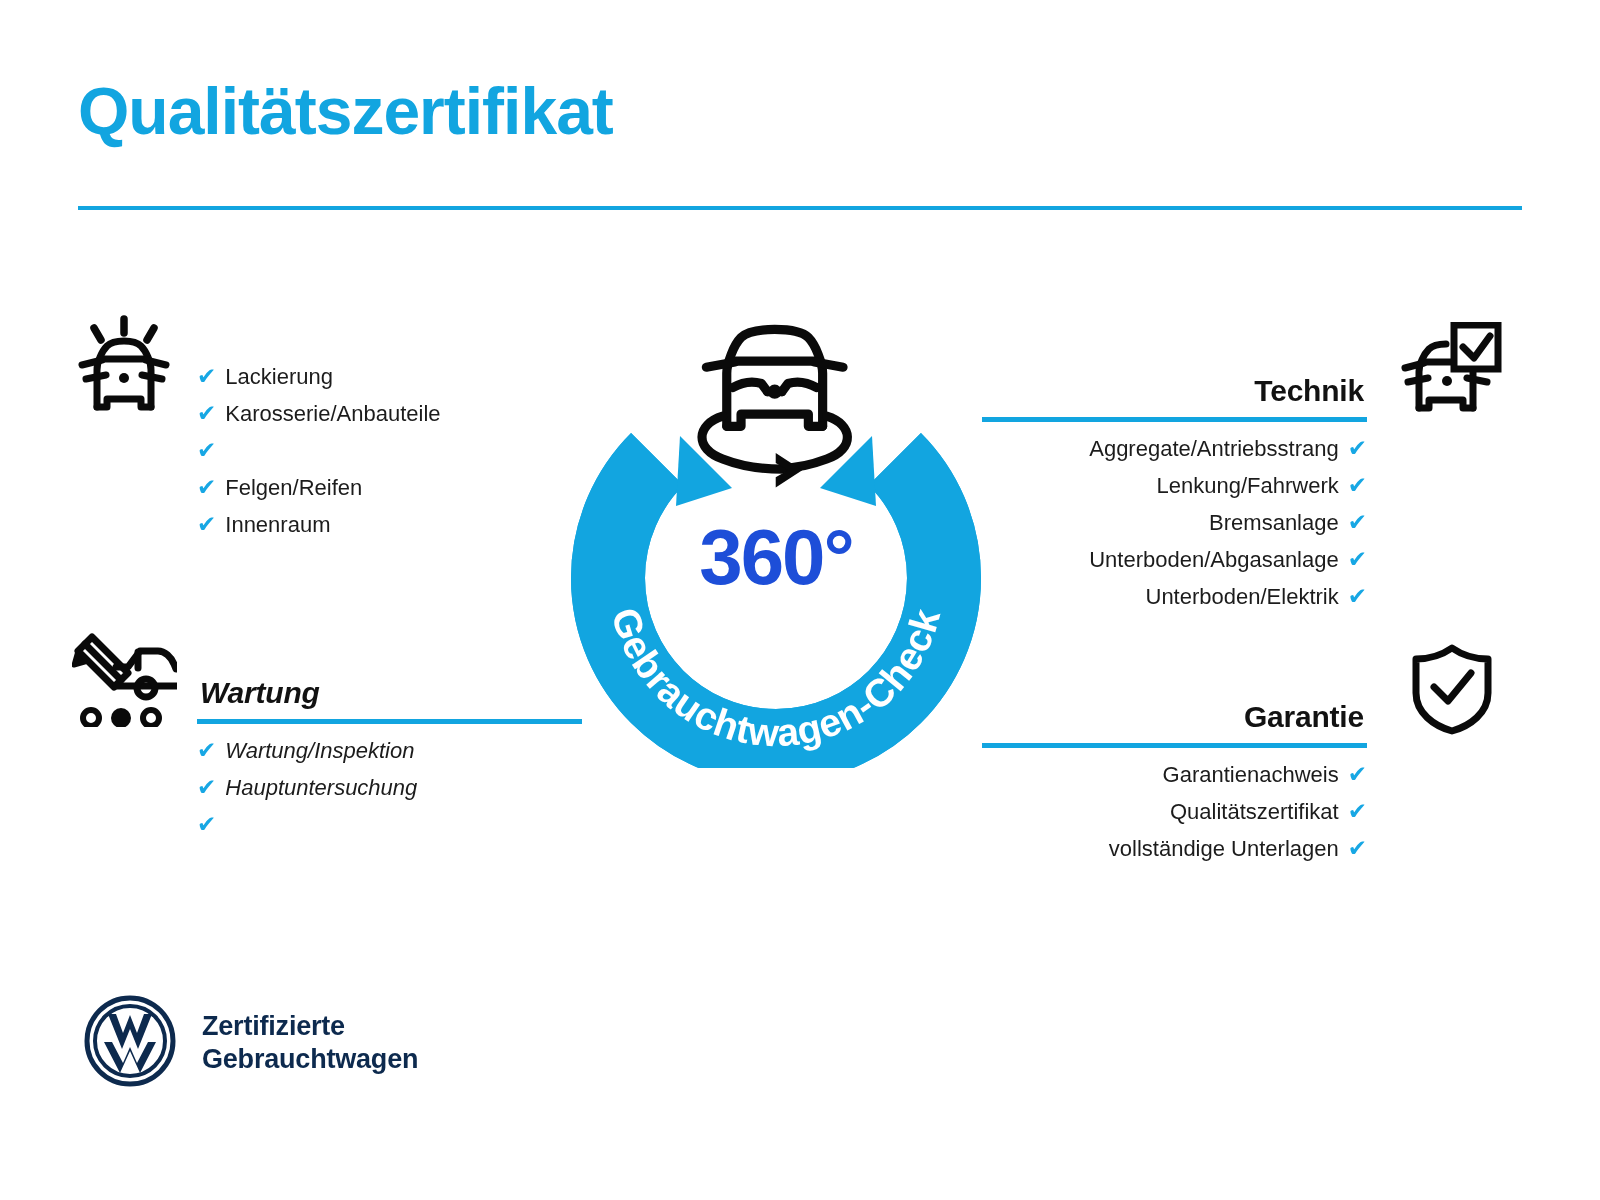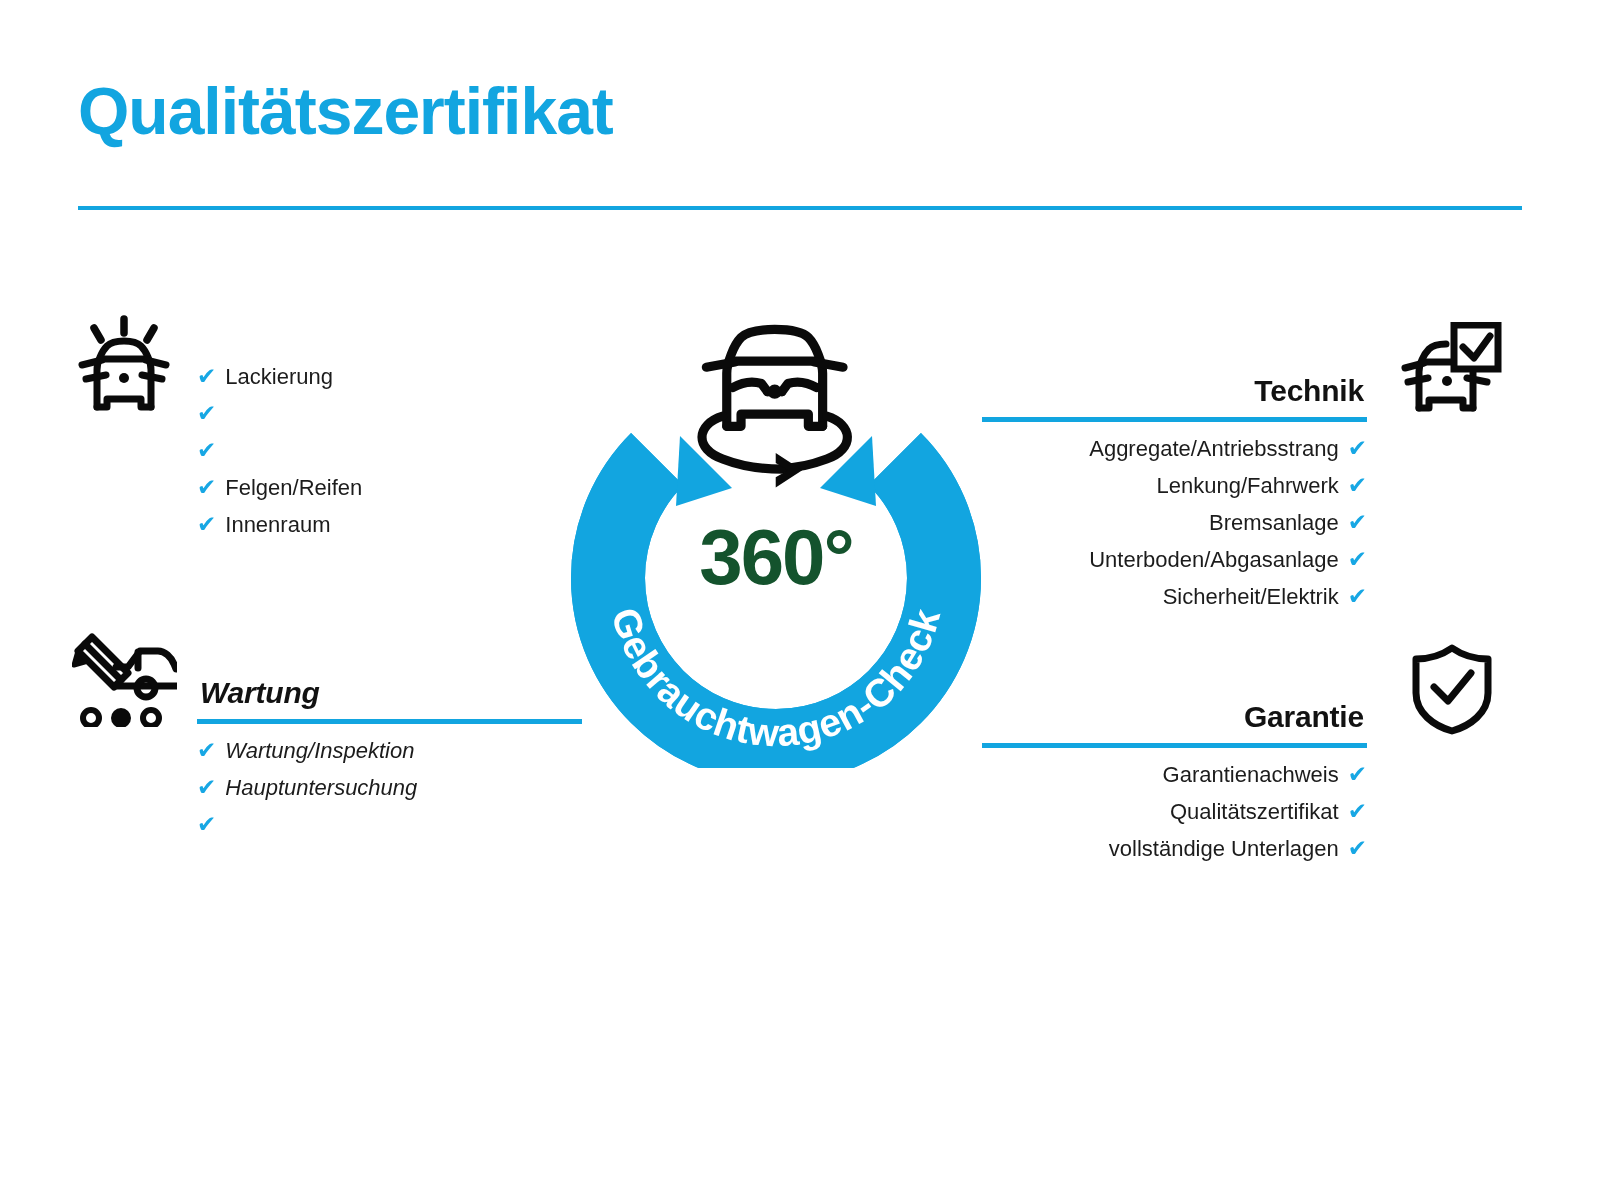--- a/index.html
+++ b/index.html
@@ -76,21 +76,21 @@
 
   
   .badge{position:absolute;left:556px;top:298px;width:440px;height:470px;}
 
   .badge-360{
     position:absolute;left:0;top:0;width:440px;height:470px;
     display:flex;align-items:center;justify-content:center;
     pointer-events:none;
   }
   .badge-360 span{
-    font-size:78px;font-weight:700;color:#14532d;
+    font-size:78px;font-weight:700;color:#1d4ed8;
     letter-spacing:-2px;
     transform:translateY(24px);
   }
 
   
   .footer{position:absolute;left:82px;top:993px;display:flex;align-items:center;gap:24px;}
   .footer-text{
     font-size:27px;line-height:33px;font-weight:700;
     color:#0d2a4e;white-space:pre-line;letter-spacing:-0.2px;
   }
@@ -210,20 +210,21 @@
   </div>
 
   <div class="block left" id="b-optik">
     <ul class="list">
       <li>
         <span class="tick">✔</span>
         <span>Lackierung</span>
       </li>
       <li>
         <span class="tick">✔</span>
+        <span>Karosserie/Anbauteile</span>
       </li>
       <li>
         <span class="tick">✔</span>
       </li>
       <li>
         <span class="tick">✔</span>
         <span>Felgen/Reifen</span>
       </li>
       <li>
         <span class="tick">✔</span>
@@ -268,21 +269,21 @@
       </li>
       <li>
         <span>Bremsanlage</span>
         <span class="tick">✔</span>
       </li>
       <li>
         <span>Unterboden/Abgasanlage</span>
         <span class="tick">✔</span>
       </li>
       <li>
-        <span>Sicherheit/Elektrik</span>
+        <span>Unterboden/Elektrik</span>
         <span class="tick">✔</span>
       </li>
     </ul>
   </div>
 
   <div class="block right" id="b-garantie">
     <div class="head">
       <div class="head-text">Garantie</div>
       <div class="rule"></div>
     </div>
@@ -295,14 +296,28 @@
         <span>Qualitätszertifikat</span>
         <span class="tick">✔</span>
       </li>
       <li>
         <span>vollständige Unterlagen</span>
         <span class="tick">✔</span>
       </li>
     </ul>
   </div>
 
+  <div class="footer">
+    <div>
+      <svg width="96" height="96" viewBox="0 0 96 96">
+        <circle cx="48" cy="48" r="43" fill="none" stroke="#0d2a4e" stroke-width="5"></circle>
+        <circle cx="48" cy="48" r="35" fill="none" stroke="#0d2a4e" stroke-width="4"></circle>
+        <path d="M26 21 L40 56 L48 36 L56 56 L70 21
+                 L62 21 L55 40 L48 22 L41 40 L34 21 Z" fill="#0d2a4e"></path>
+        <path d="M22 49 L38 80 L48 58 L58 80 L74 49
+                 L66 49 L55 70 L48 54 L41 70 L30 49 Z" fill="#0d2a4e"></path>
+      </svg>
+    </div>
+    <div class="footer-text">Zertifizierte
+Gebrauchtwagen</div>
+  </div>
 
 </div>
 
 </body></html>

